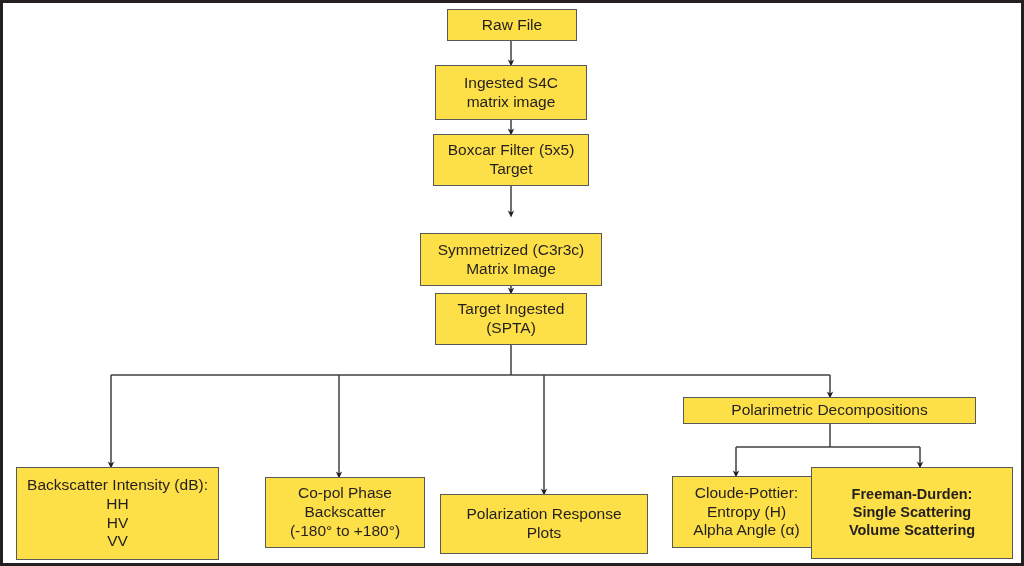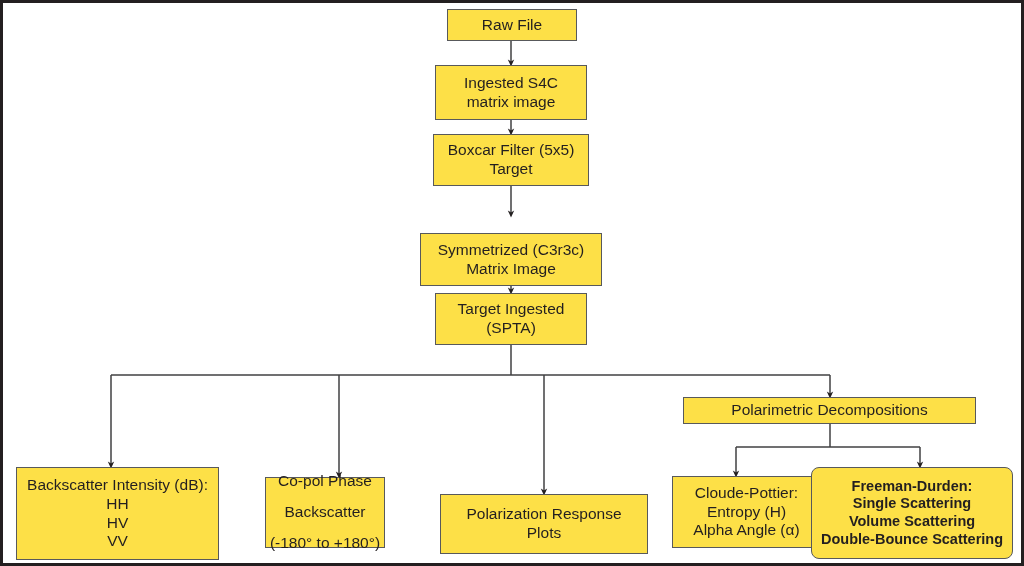--- a/index.html
+++ b/index.html
@@ -103,41 +103,40 @@
     <span class="ln">(SPTA)</span>
   </div>
 
   <div class="node" style="left:13px; top:464px; width:203px; height:93px;">
     <span class="ln">Backscatter Intensity (dB):</span>
     <span class="ln">HH</span>
     <span class="ln">HV</span>
     <span class="ln">VV</span>
   </div>
 
-  <div class="node" style="left:262px; top:474px; width:120px; height:71px;gap:12px;">
+  <div class="node" style="left:262px; top:474px; width:160px; height:71px;">
     <span class="ln">Co-pol Phase</span>
     <span class="ln">Backscatter</span>
     <span class="ln">(-180° to +180°)</span>
   </div>
 
   <div class="node" style="left:437px; top:491px; width:208px; height:60px;">
     <span class="ln">Polarization Response</span>
     <span class="ln">Plots</span>
   </div>
 
   <div class="node" style="left:680px; top:394px; width:293px; height:27px;">
     <span class="ln">Polarimetric Decompositions</span>
   </div>
 
   <div class="node" style="left:669px; top:473px; width:149px; height:72px;">
     <span class="ln">Cloude-Pottier:</span>
     <span class="ln">Entropy (H)</span>
     <span class="ln">Alpha Angle (α)</span>
   </div>
 
-  <div class="node bold small" style="left:808px; top:464px; width:202px; height:92px;border-radius:8px;">
+  <div class="node bold small" style="left:808px; top:464px; width:202px; height:92px;">
     <span class="ln">Freeman-Durden:</span>
     <span class="ln">Single Scattering</span>
     <span class="ln">Volume Scattering</span>
-    <span class="ln">Double-Bounce Scattering</span>
   </div>
 
 </div>
 
 </body></html>

